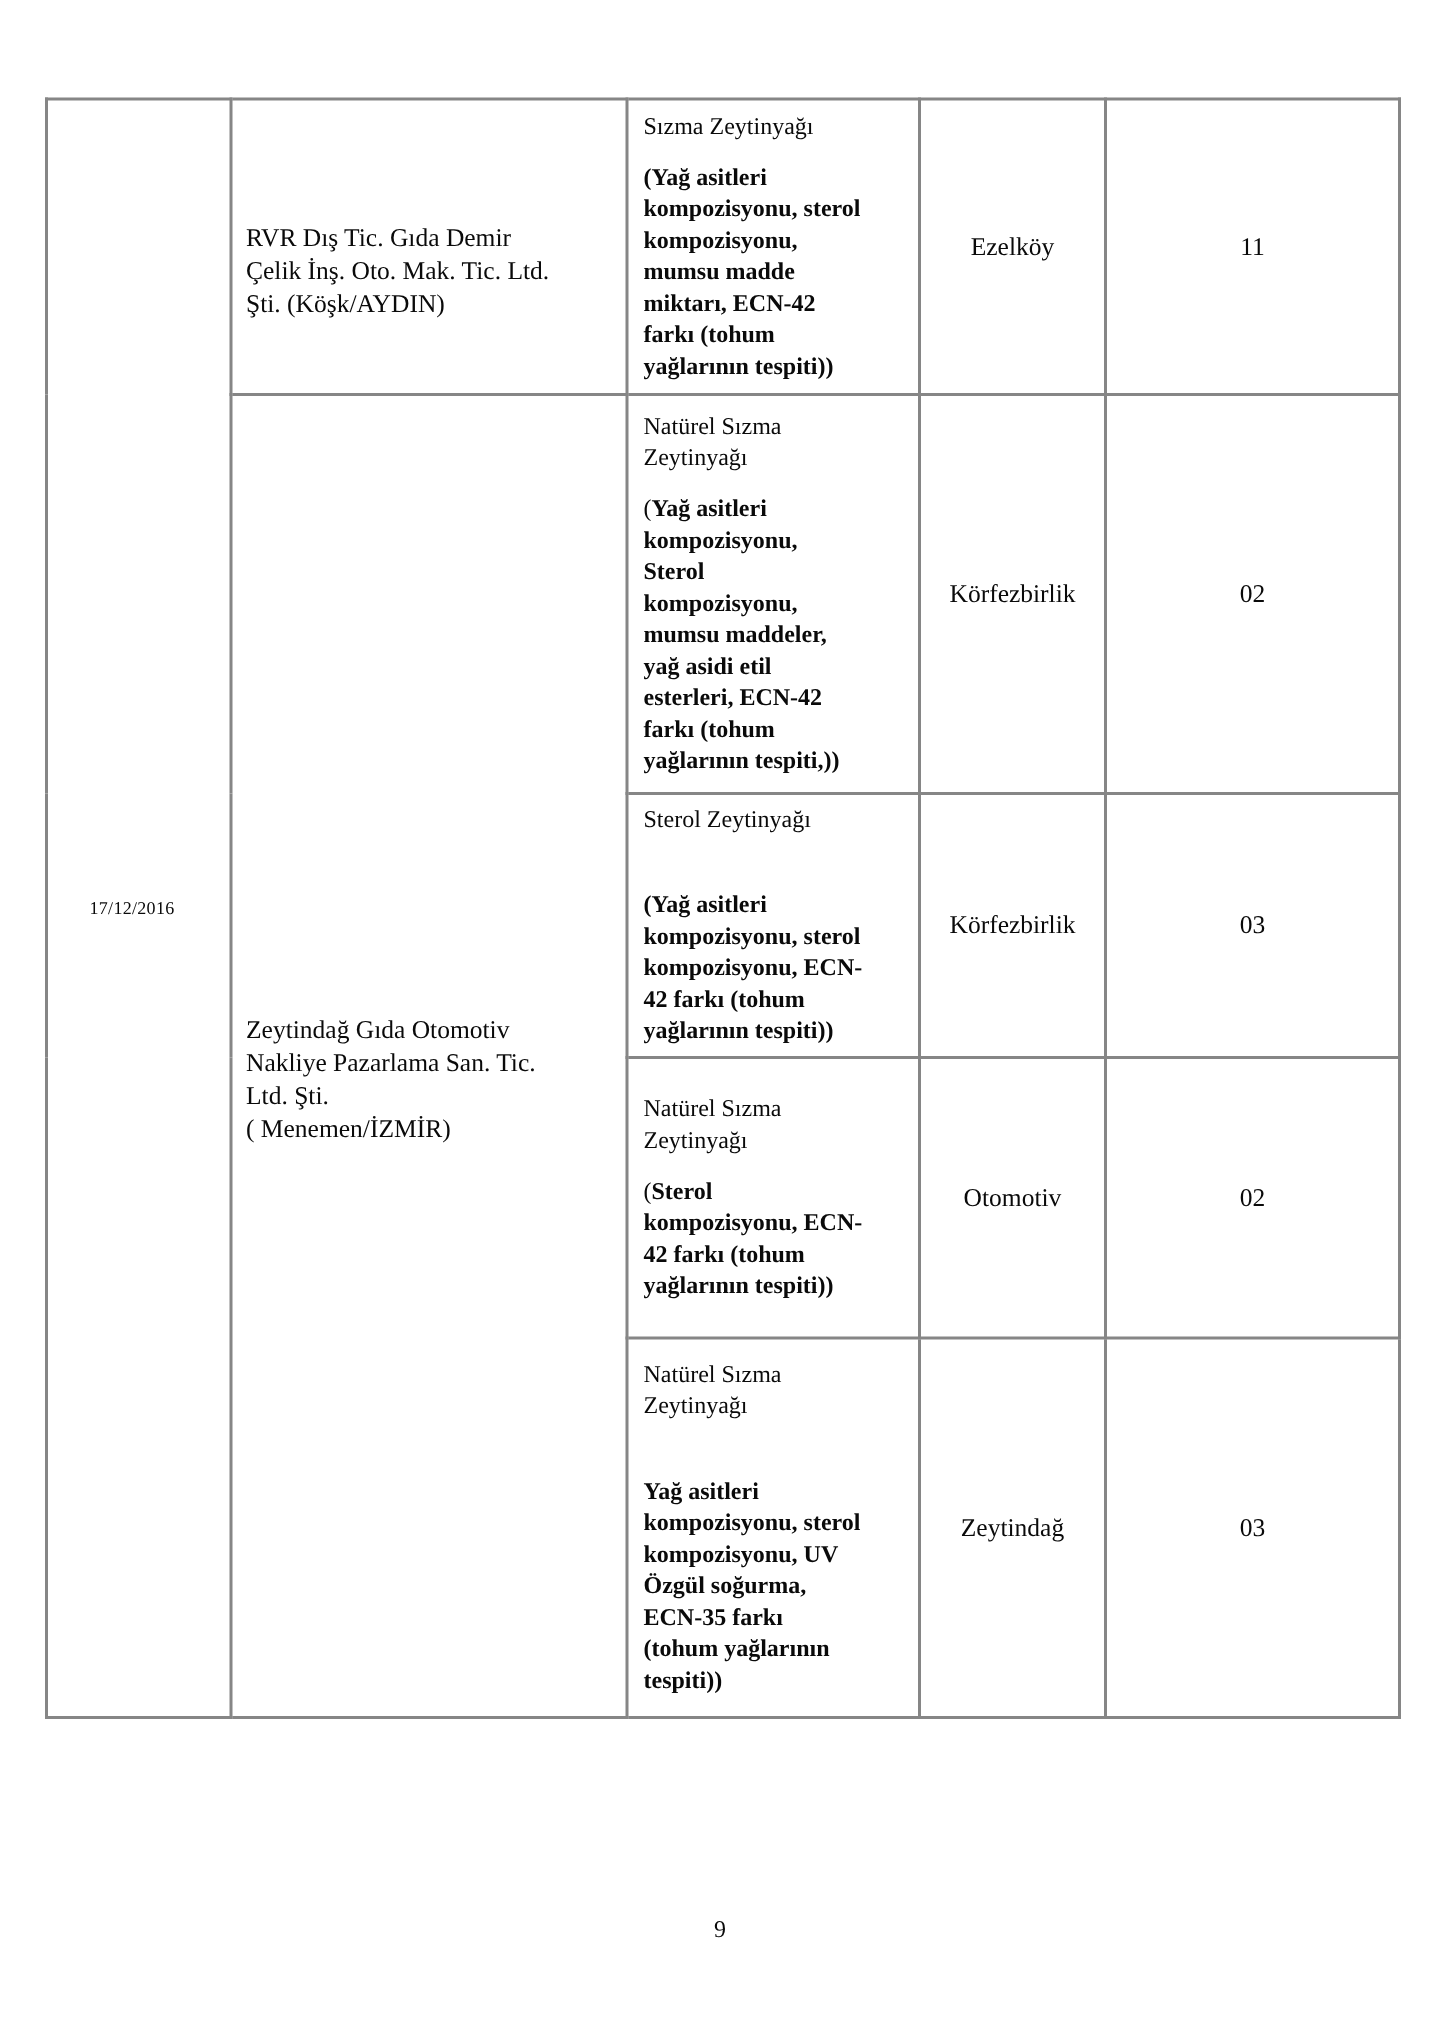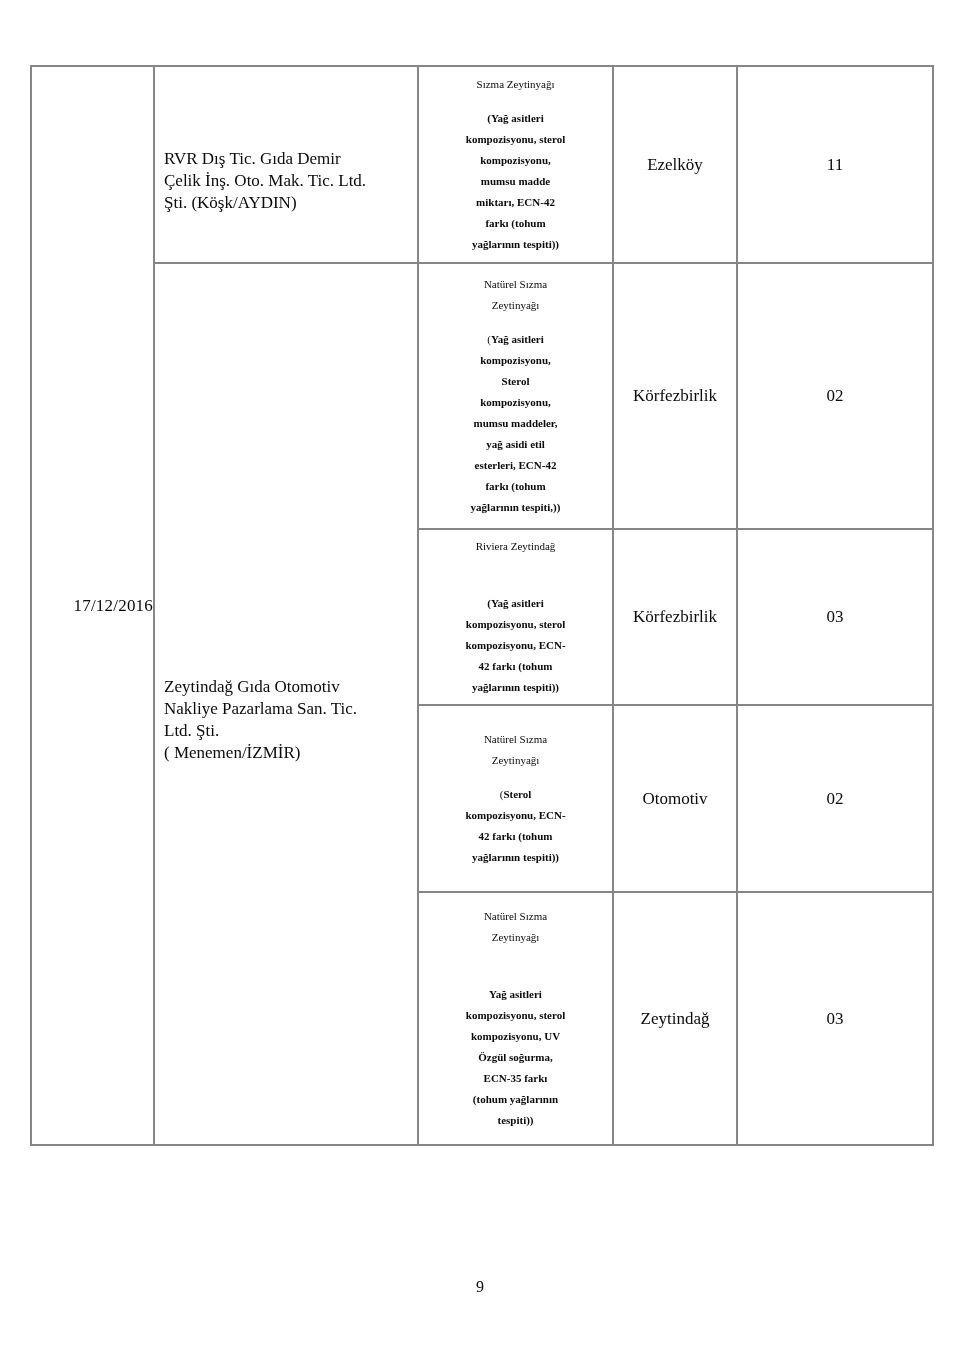--- a/index.html
+++ b/index.html
@@ -10,39 +10,39 @@
   }
   .page { position:relative; width:960px; height:1357px; background:#ffffff; overflow:hidden; }
 
   table.inspection {
     position:absolute; left:30px; top:65px;
     border-collapse:collapse; table-layout:fixed; width:902px;
   }
   td {
     border:2px solid #868686;
     vertical-align:middle;
-    padding:0;
+    padding:16px;
     overflow:hidden;
     background:#ffffff;
   }
   .tr-0 { height:197px; }
   .tr-1 { height:266px; }
   .tr-2 { height:175px; }
   .tr-3 { height:187px; }
   .tr-4 { height:253px; }
 
   .cell-date {
-    font-size:17px; text-align:right; padding-left:7px; letter-spacing:0.2px;
+    font-size:12px; text-align:center; padding-left:7px; letter-spacing:0.2px;
   }
   .cell-company {
     font-size:17px; line-height:22px; text-align:left;
     padding:16px 6px 6px 9px; white-space:pre-line;
   }
   .cell-product {
-    font-size:11px; line-height:21px; text-align:center; padding:6px 10px;
+    font-size:16px; line-height:21px; text-align:left; padding:6px 10px;
   }
   .product-name { white-space:pre-line; }
   .spacer { height:13px; }
   .gap-lg .spacer { height:36px; }
   .tests { font-weight:700; white-space:pre-line; }
   .tests-prefix { font-weight:400; }
   .cell-brand { font-size:17px; text-align:center; }
   .cell-count { font-size:17px; text-align:center; }
 
   .page-number {
@@ -117,21 +117,21 @@
       <td class="cell-brand">
         <span>Körfezbirlik</span>
       </td>
       <td class="cell-count">
         <span>02</span>
       </td>
     </tr>
 
     <tr class="tr-2">
       <td class="cell-product gap-lg">
-        <div class="product-name">Riviera Zeytindağ</div>
+        <div class="product-name">Sterol Zeytinyağı</div>
         <div class="spacer"></div>
         <div class="tests"><span class="tests-prefix"></span><span>(Yağ asitleri
 kompozisyonu, sterol
 kompozisyonu, ECN-
 42 farkı (tohum
 yağlarının tespiti))</span></div>
       </td>
       <td class="cell-brand">
         <span>Körfezbirlik</span>
       </td>

